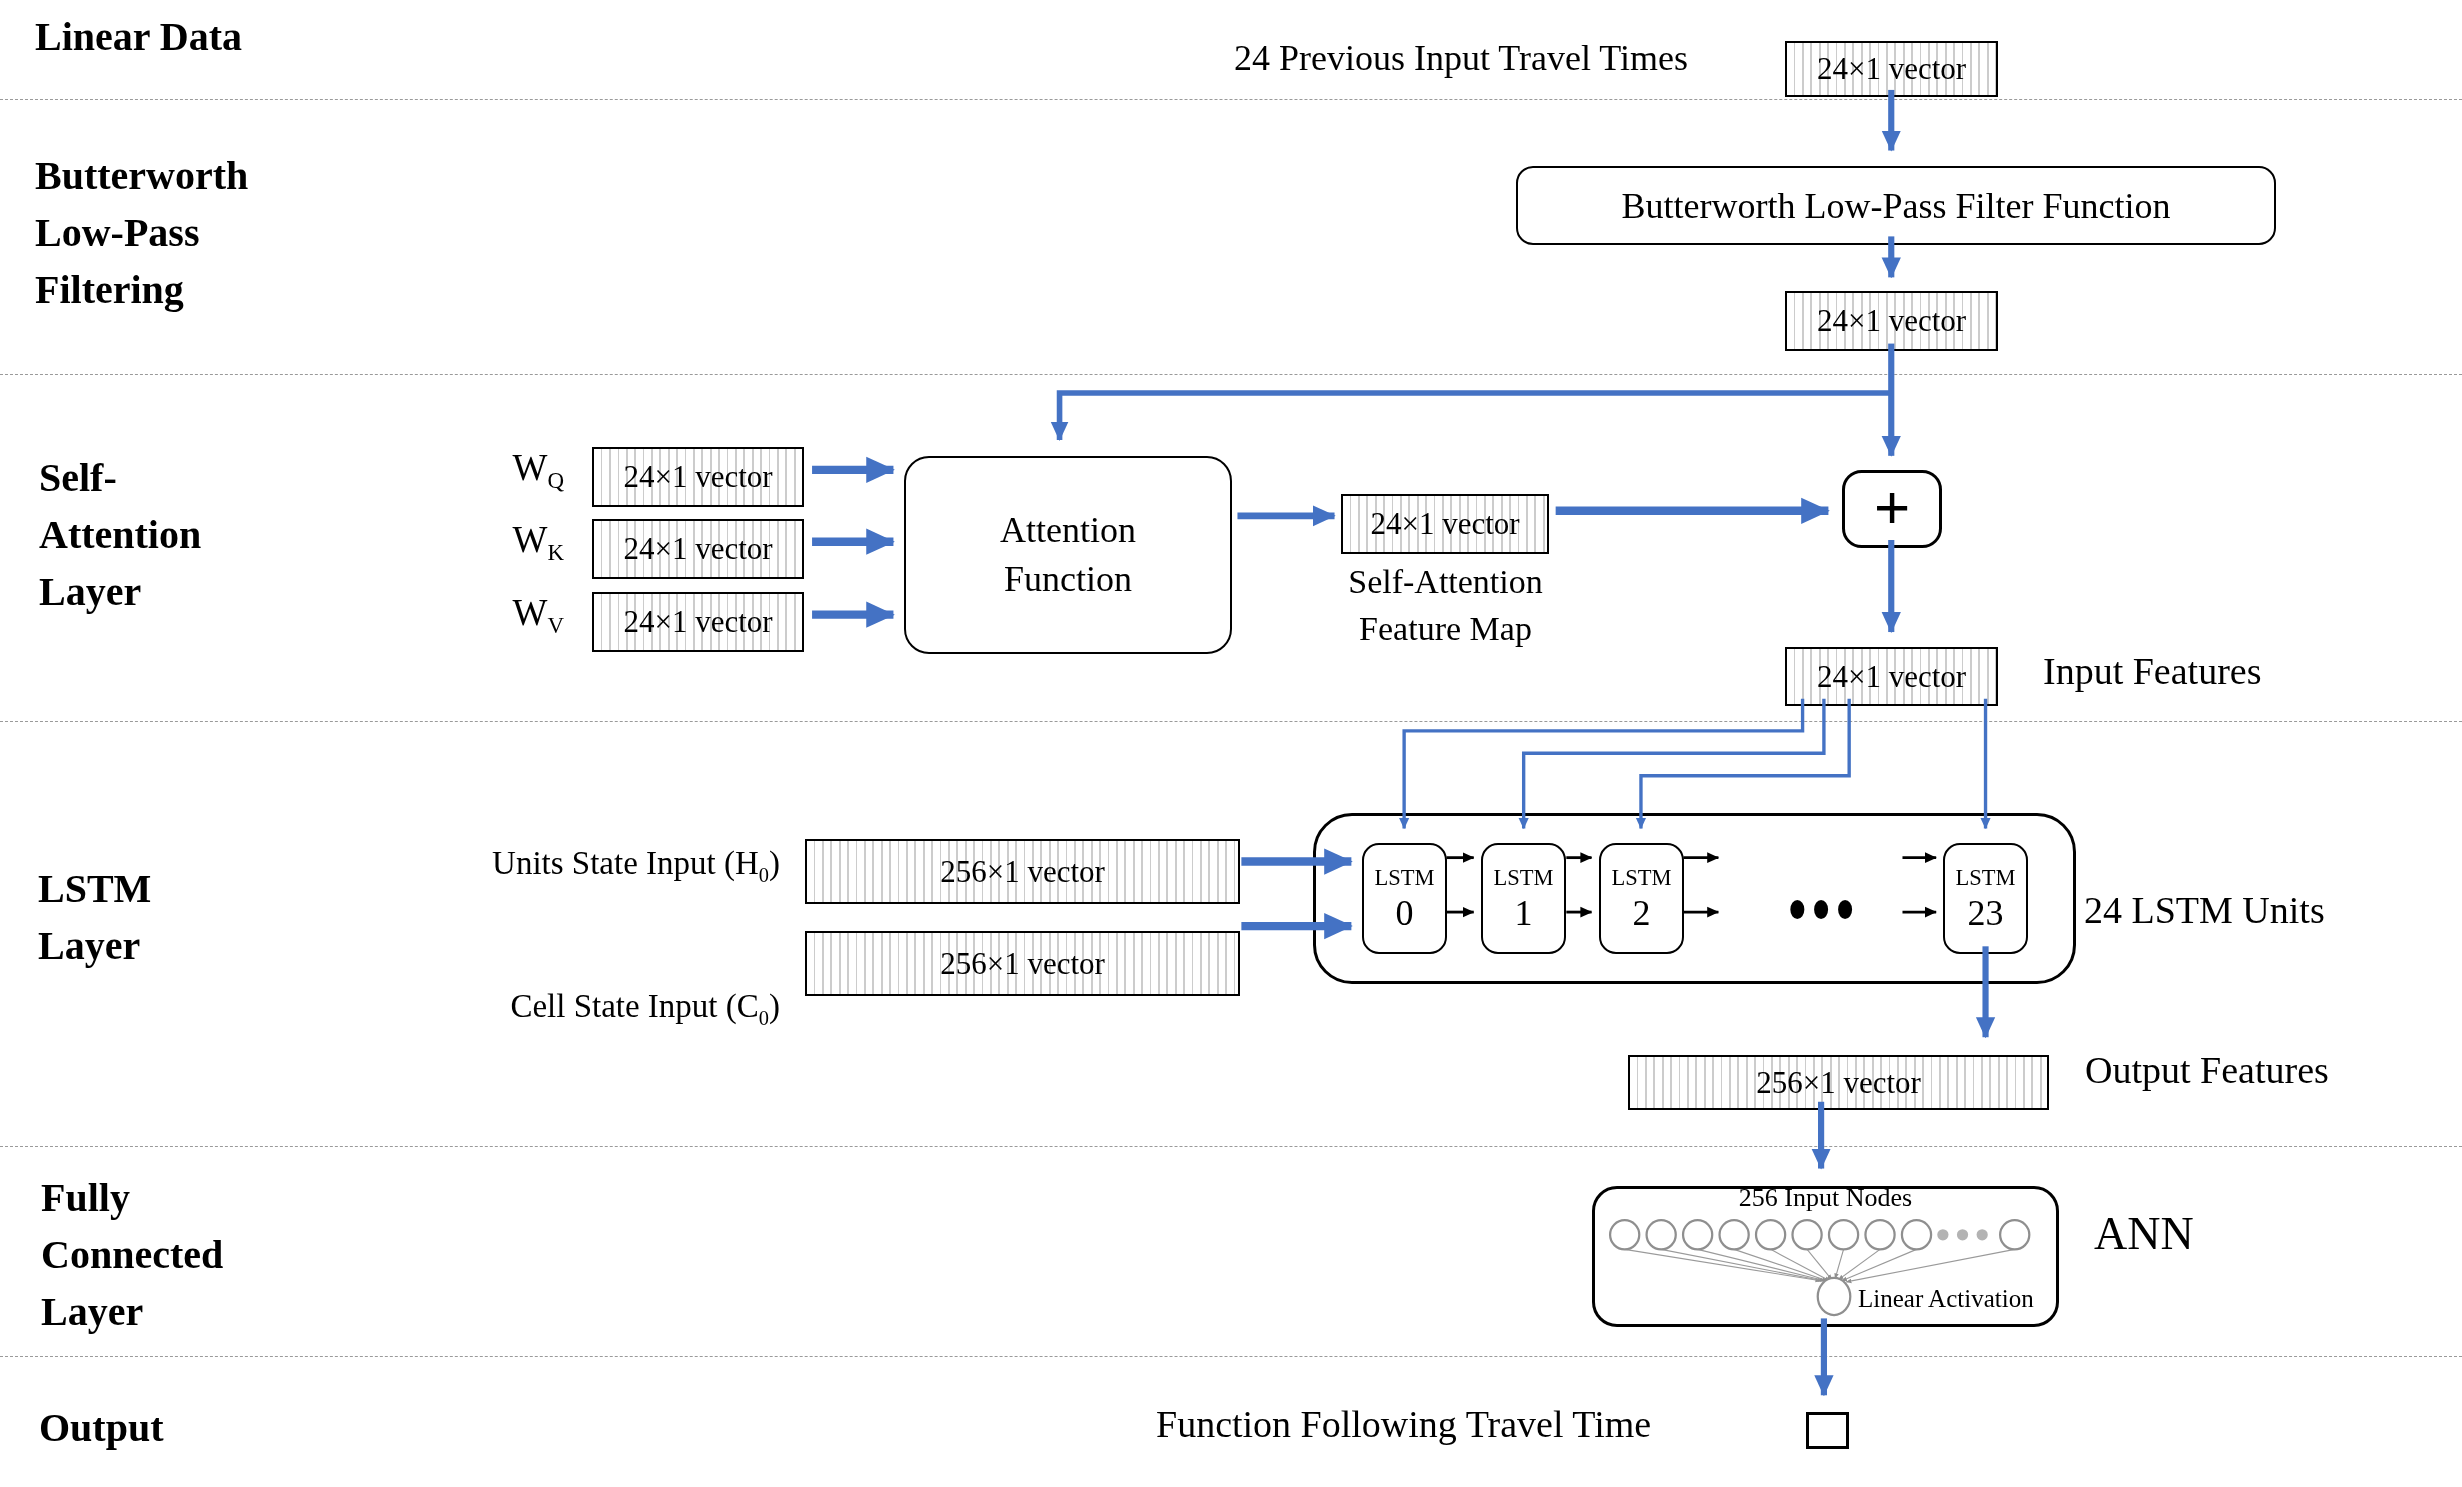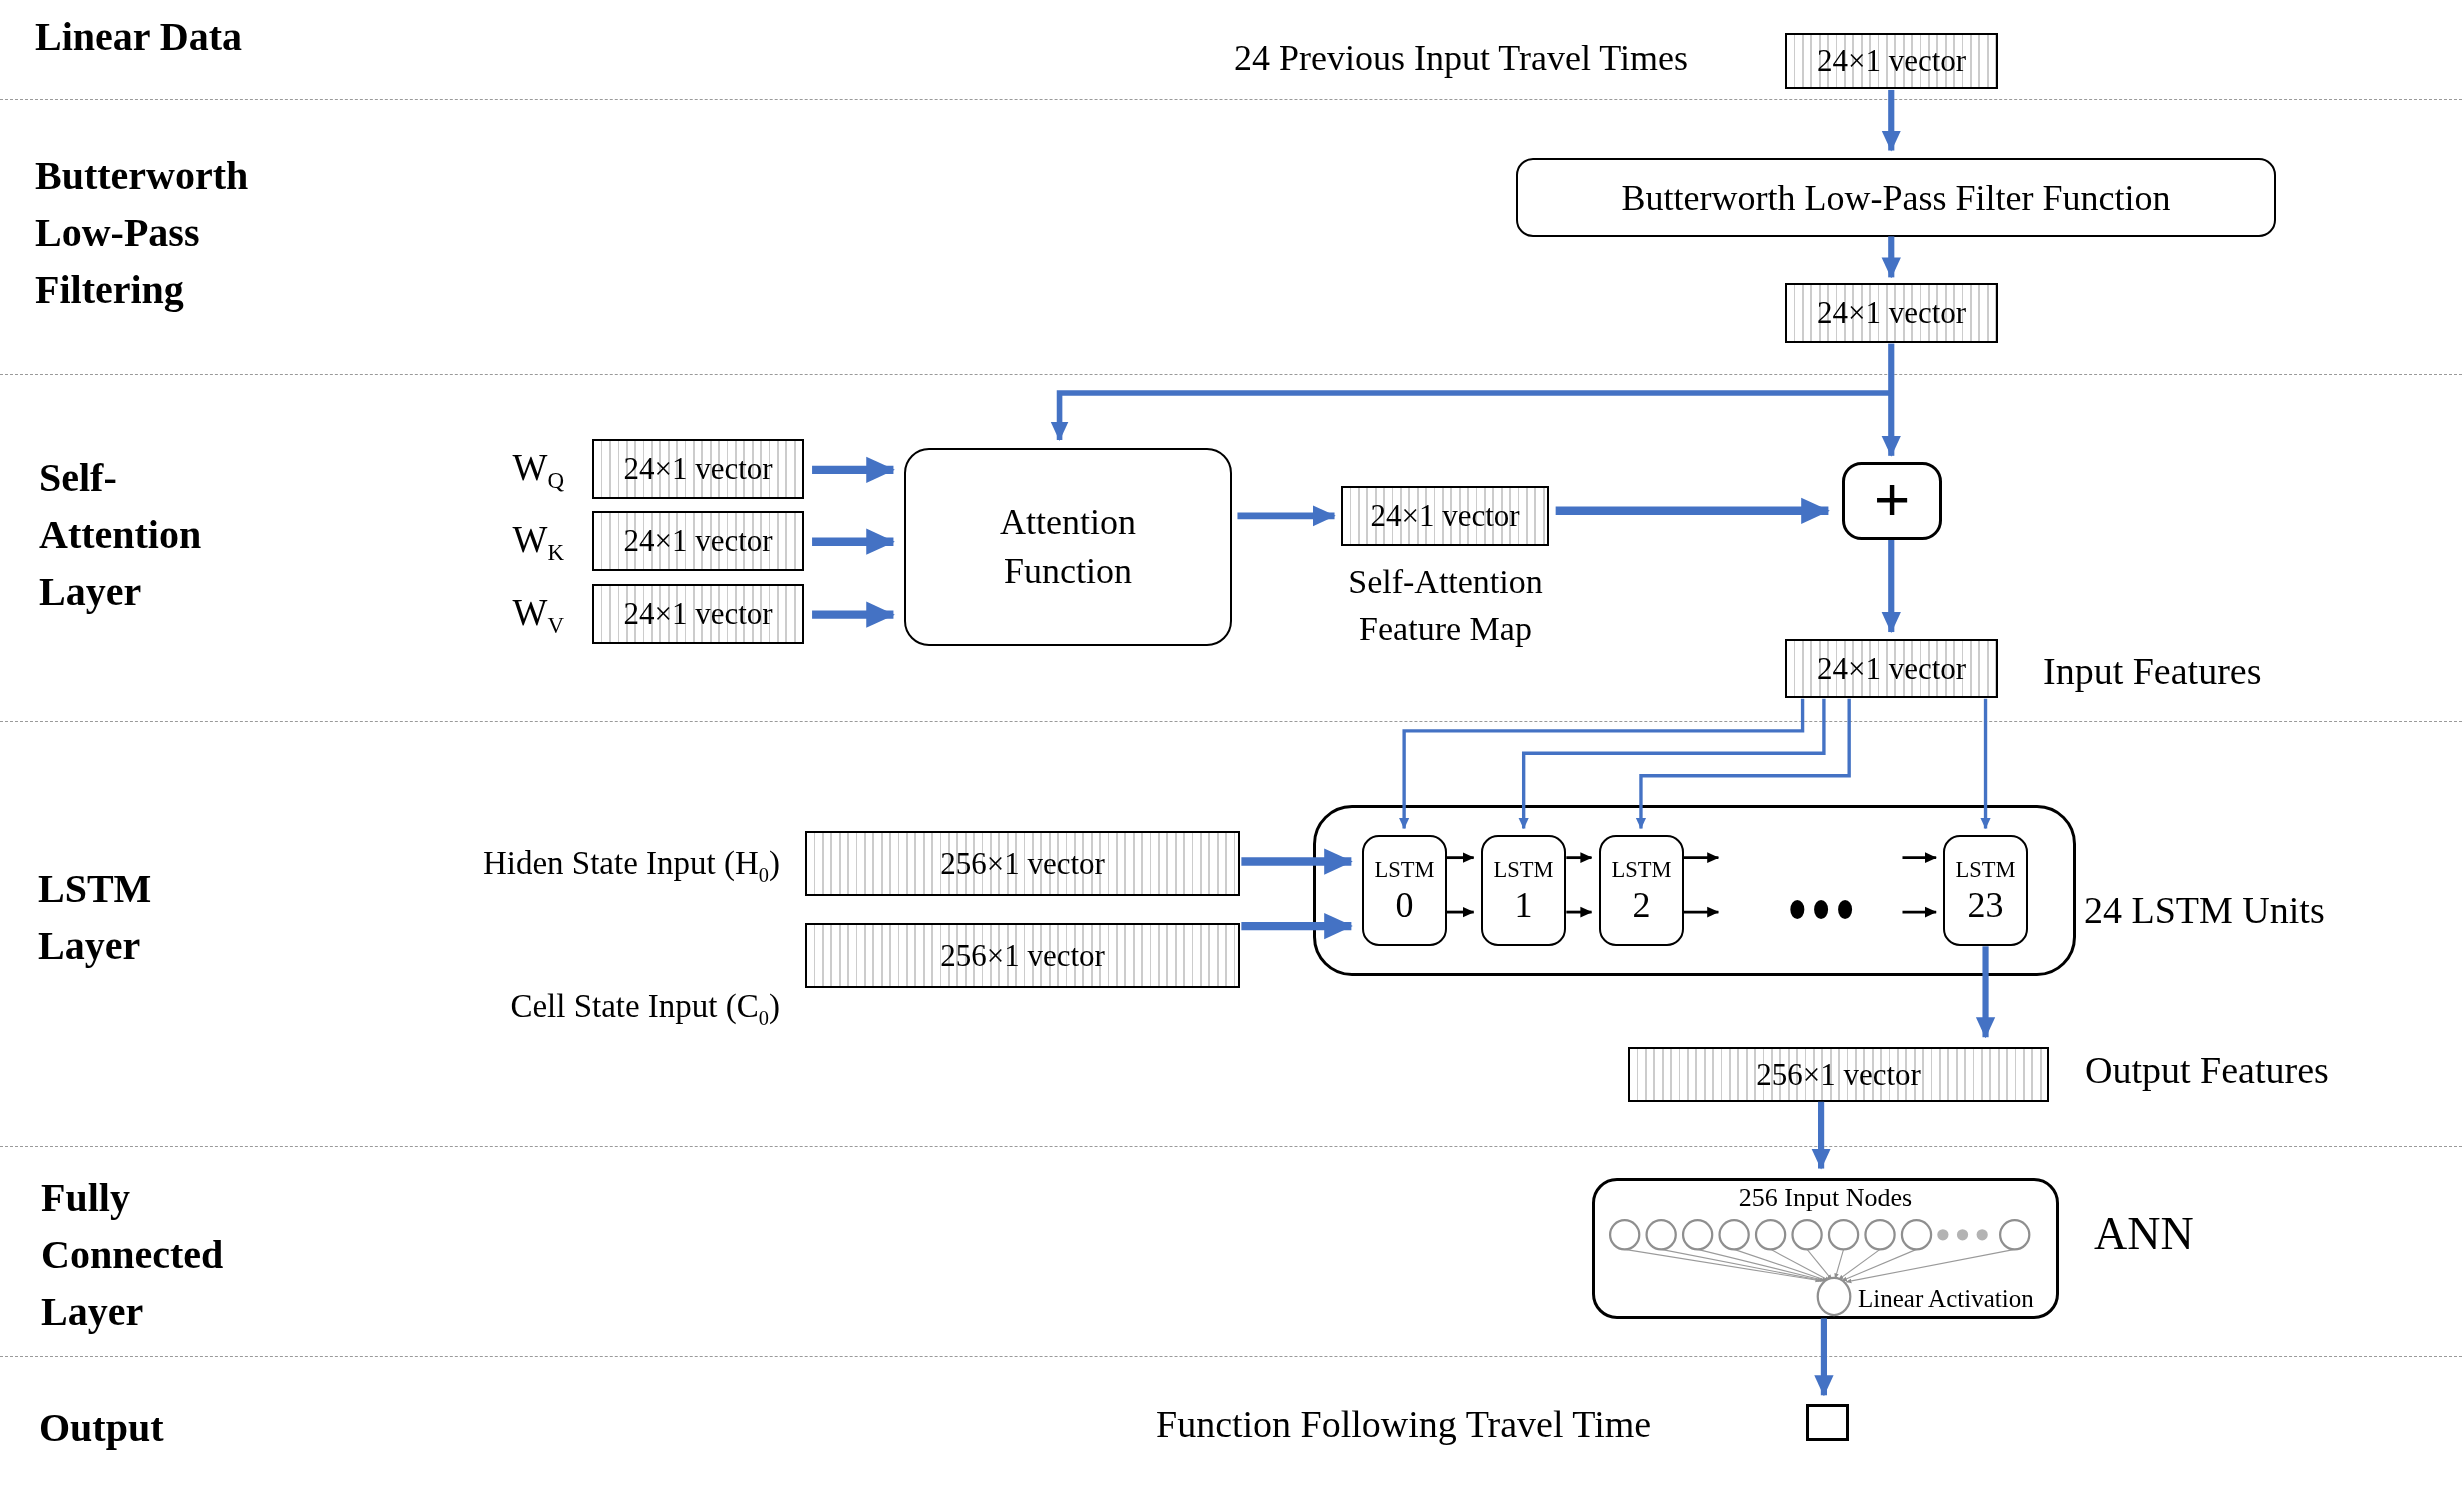--- a/index.html
+++ b/index.html
@@ -12,21 +12,21 @@
             font-family:"Liberation Serif",serif;}
   .box{position:absolute;box-sizing:border-box;background:#fff;border:2.8px solid #000;
        display:flex;align-items:center;justify-content:center;}
   .striped{background:repeating-linear-gradient(to right,#ffffff 0px,#ffffff 6.7px,#cccccc 6.7px,#cccccc 8.4px);}
   .vectext{font-size:31px;font-family:"Liberation Serif",serif;background:transparent;}
   .rounded{border-radius:19.6px;}
   .label{position:absolute;font-size:38px;font-family:Liberation Serif, serif;white-space:nowrap;}
   .centered2{text-align:center;}
   sub{font-size:0.62em;}
   svg.overlay{position:absolute;left:0;top:0;z-index:6;pointer-events:none;}
-  .boxz{z-index:2;}
+  .boxz{z-index:2;margin-top:8px;}
   .txz{z-index:3;}
 </style>
 </head>
 <body>
 
 <div class="divider" style="top:99px"></div>
 <div class="divider" style="top:374px"></div>
 <div class="divider" style="top:721px"></div>
 <div class="divider" style="top:1146px"></div>
 <div class="divider" style="top:1356px"></div>
@@ -100,21 +100,21 @@
 <div class="box boxz" style="left:1842px;top:462px;width:100px;height:78px;border-radius:19.6px;border-width:3.9px">
   <span style="font-family:'Liberation Sans',sans-serif;font-size:62px;font-weight:500;line-height:62px;margin-top:-4.5px">+</span>
 </div>
 
 <div class="box striped boxz" style="left:1785px;top:639px;width:213px;height:59px">
   <span class="vectext">24×1 vector</span>
 </div>
 <div class="label" style="left:2043px;top:649px">Input Features</div>
 
 <div class="label" style="left:395px;top:845px;width:385px;text-align:right;font-size:33px">
-  <span>Hiden State Input (H</span><sub>0</sub><span>)</span>
+  <span>Units State Input (H</span><sub>0</sub><span>)</span>
 </div>
 <div class="box striped boxz" style="left:805px;top:831px;width:435px;height:65px">
   <span class="vectext">256×1 vector</span>
 </div>
 <div class="label" style="left:395px;top:988px;width:385px;text-align:right;font-size:33px">
   <span>Cell State Input (C</span><sub>0</sub><span>)</span>
 </div>
 <div class="box striped boxz" style="left:805px;top:923px;width:435px;height:65px">
   <span class="vectext">256×1 vector</span>
 </div>

